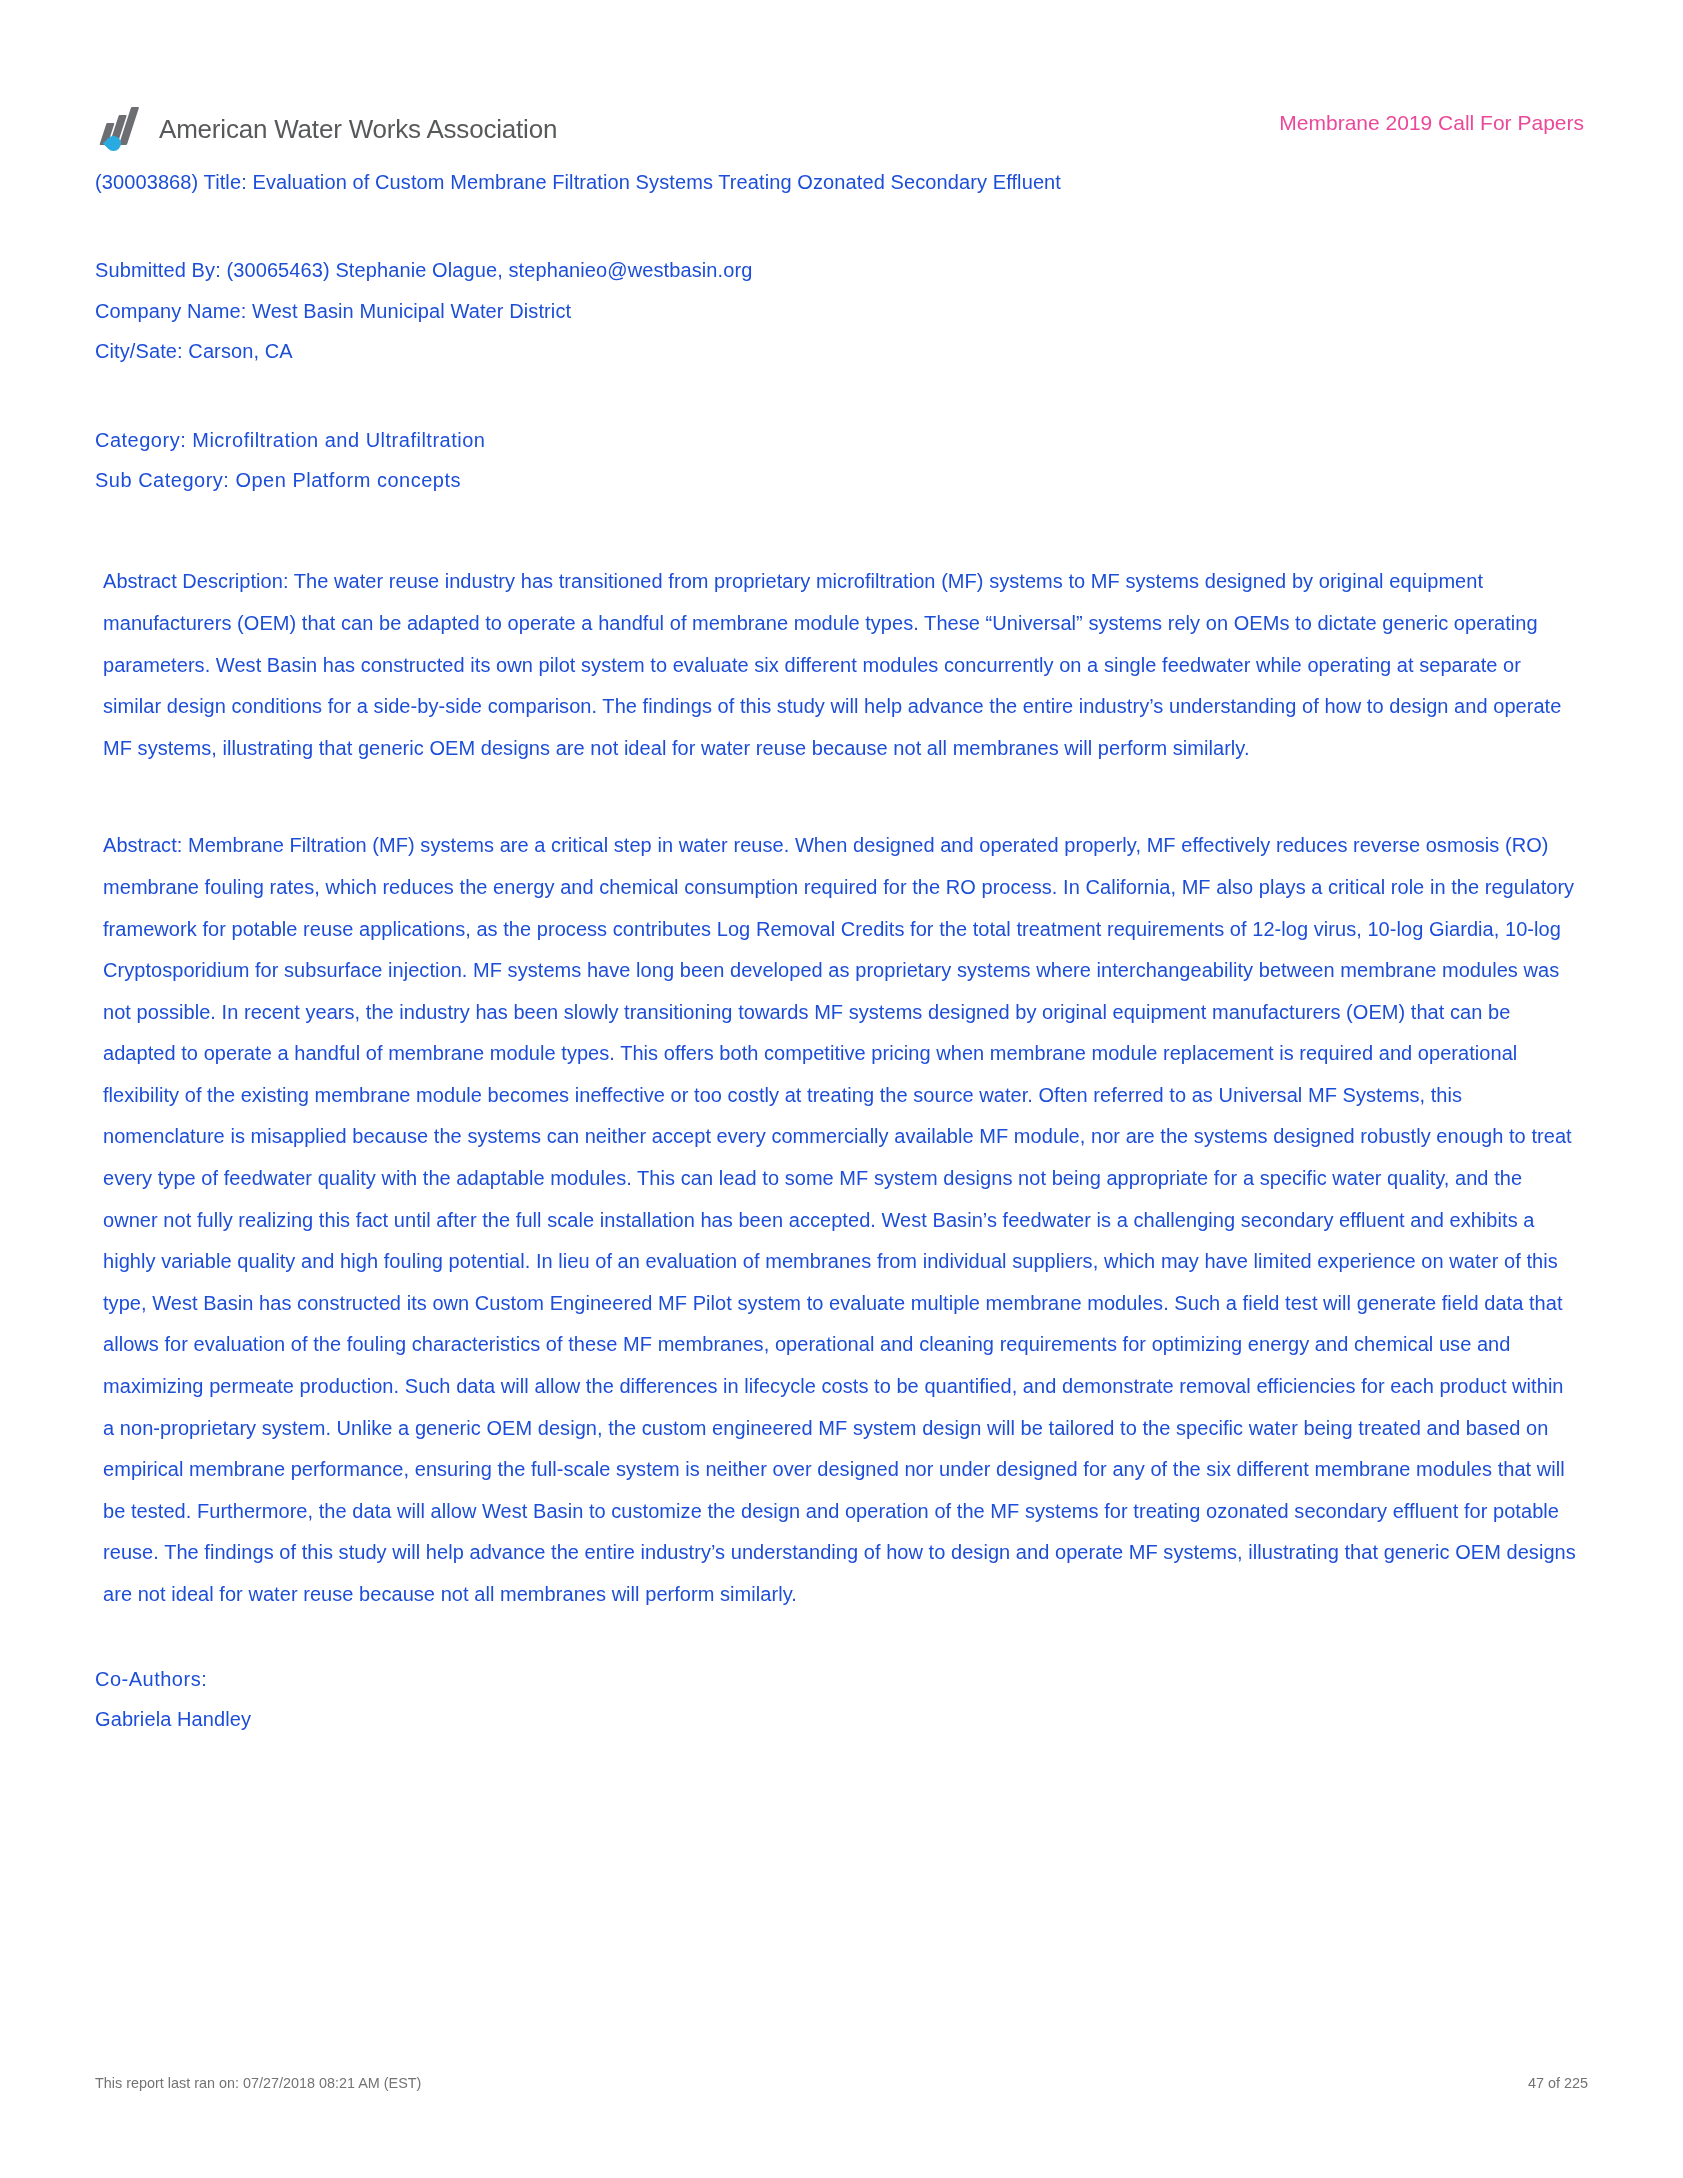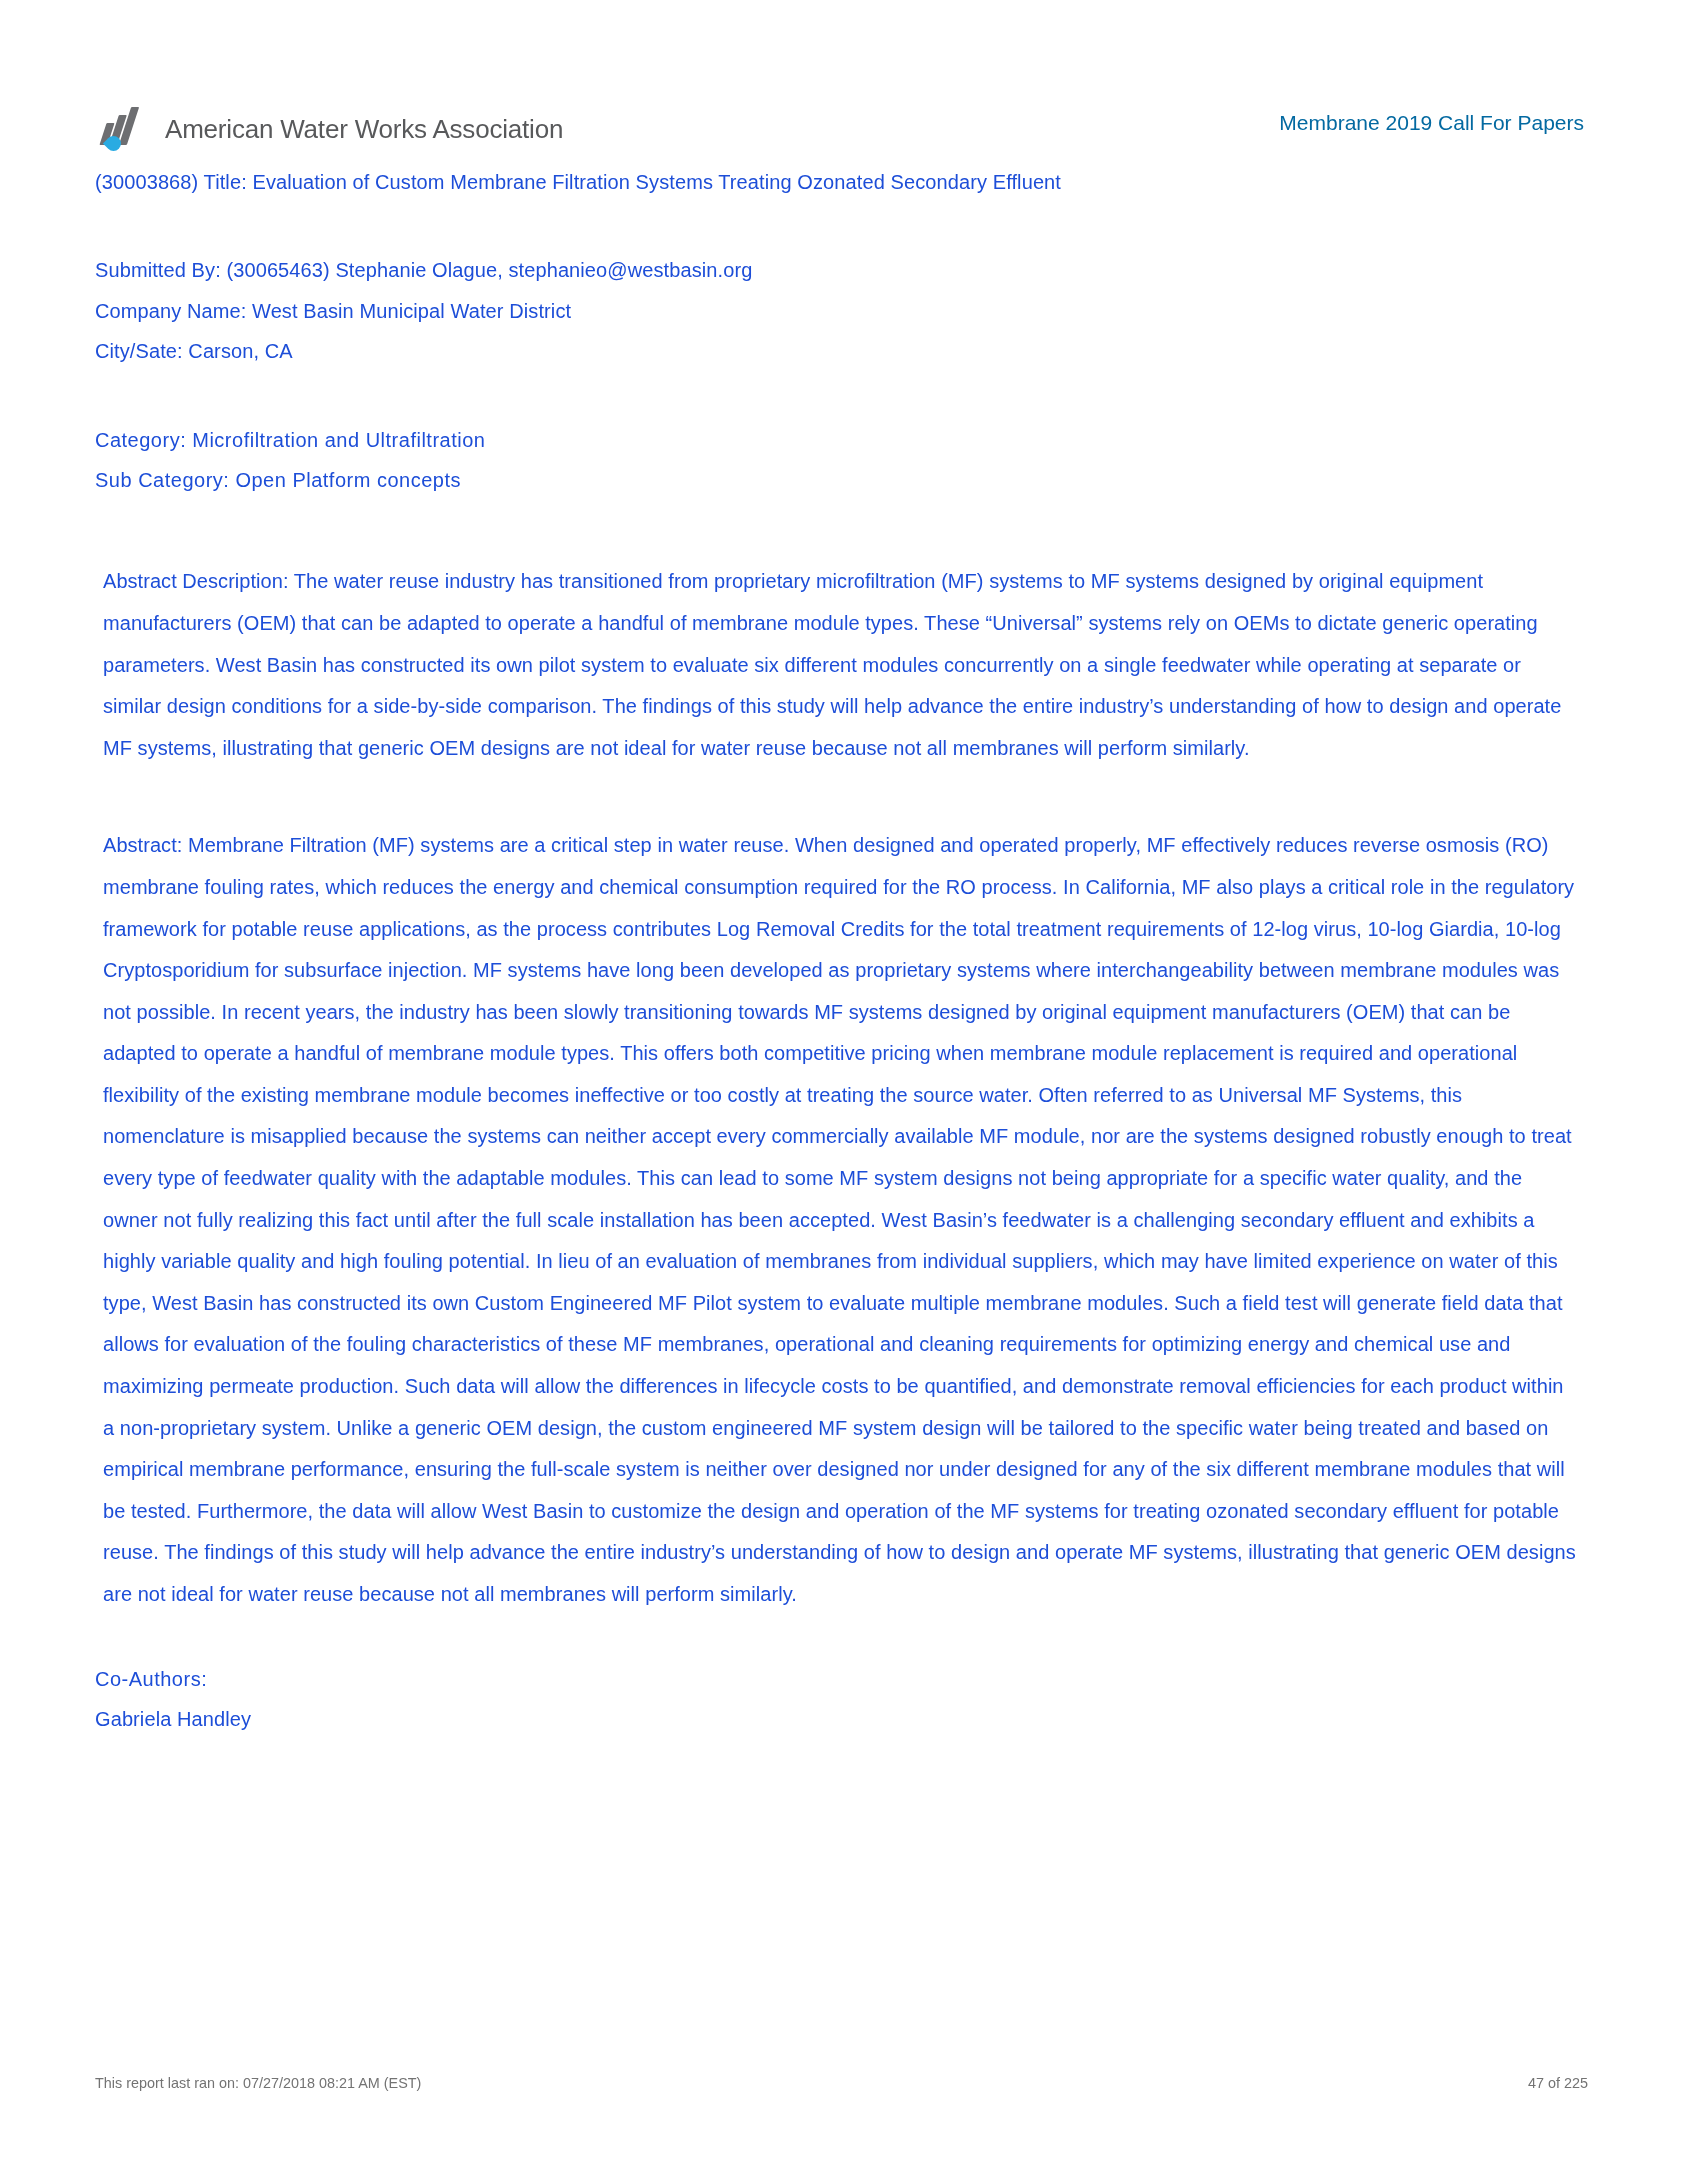--- a/index.html
+++ b/index.html
@@ -26,21 +26,21 @@
   .header {
     position: relative;
     height: 149px;
   }
   .logo-block {
     position: absolute;
     left: 4px;
     top: 107px;
     display: flex;
     align-items: center;
-    gap: 20px;
+    gap: 14px;
   }
   .logo-mark {
     width: 46px;
     height: 44px;
     position: relative;
     flex: 0 0 auto;
   }
   .logo-mark .bar {
     position: absolute;
     bottom: 6px;
@@ -65,21 +65,21 @@
     font-size: 26px;
     color: #58595b;
     letter-spacing: -0.2px;
     white-space: nowrap;
   }
   .header-title {
     position: absolute;
     right: 4px;
     top: 111px;
     font-size: 21px;
-    color: #0369a1;
+    color: #ec4899;
     white-space: nowrap;
   }
 
   
   .content {
     padding-top: 18px;
     font-size: 20px;
     line-height: 1.52;
     color: #1d4ed8;
   }

